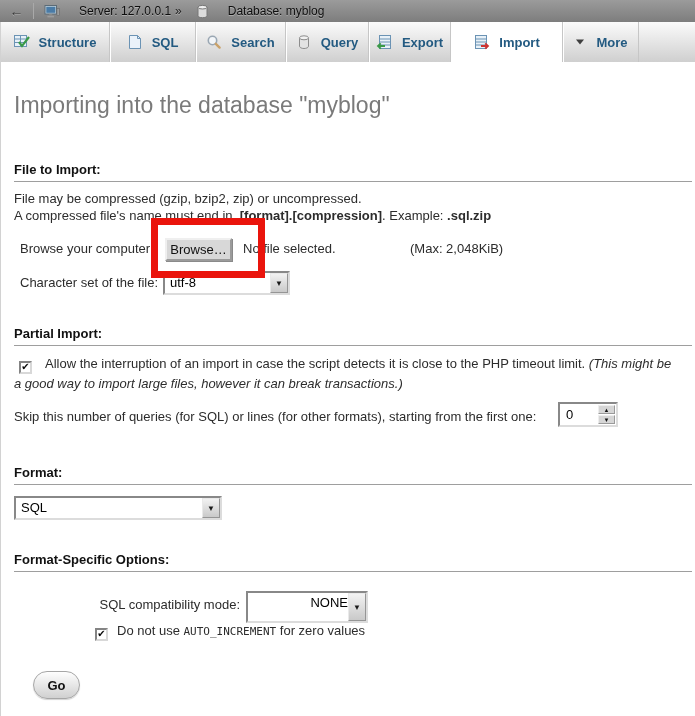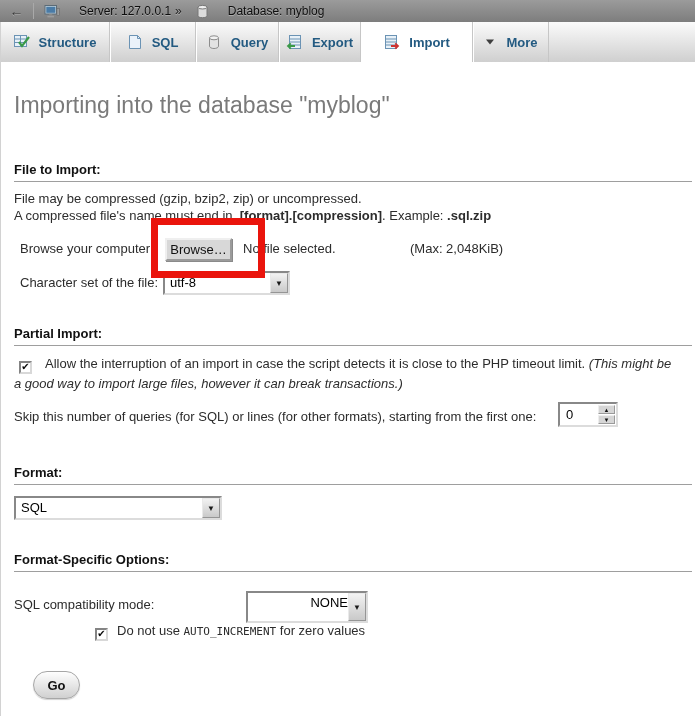--- a/index.html
+++ b/index.html
@@ -133,20 +133,29 @@
     </div>
     <div class="tab tab-sql">
       <span class="ticon">
         <svg width="16" height="16" viewBox="0 0 16 16">
           <path d="M2.5 1.5 h8 l3 3 v10 h-11 z" fill="#eaf2fa" stroke="#6b93b4"></path>
           <path d="M10.5 1.5 v3 h3" fill="none" stroke="#6b93b4"></path>
         </svg>
       </span>
       <span>SQL</span>
     </div>
+    <div class="tab tab-search">
+      <span class="ticon">
+        <svg width="16" height="16" viewBox="0 0 16 16">
+          <circle cx="6.5" cy="6.5" r="4.2" fill="#f3f6f9" stroke="#9aa7b3" stroke-width="1.6"></circle>
+          <line x1="9.8" y1="9.8" x2="13.6" y2="13.6" stroke="#caa26a" stroke-width="2.4" stroke-linecap="round"></line>
+        </svg>
+      </span>
+      <span>Search</span>
+    </div>
     <div class="tab tab-query">
       <span class="ticon">
         <svg width="16" height="16" viewBox="0 0 16 16">
           <path d="M3.5 3.8 v8.4 c0 1.3 2 2.3 4.5 2.3 s4.5 -1 4.5 -2.3 v-8.4" fill="#e3e3e3" stroke="#8d8d8d"></path>
           <ellipse cx="8" cy="3.8" rx="4.5" ry="2" fill="#f2f2f2" stroke="#8d8d8d"></ellipse>
         </svg>
       </span>
       <span>Query</span>
     </div>
     <div class="tab tab-export">
@@ -212,21 +221,21 @@
     </span>
   </div>
 
   <div class="section-h" style="top:465px;">Format:</div>
   <div class="wselect" style="left:14px; top:496px; width:208px; height:24px;">
     <span class="wsel-val">SQL</span>
     <span class="wsel-btn"></span>
   </div>
 
   <div class="section-h" style="top:552px;">Format-Specific Options:</div>
-  <div class="flabel" style="left:14px; top:597px; width:226px; ">SQL compatibility mode:</div>
+  <div class="flabel" style="left:14px; top:597px; width:226px; text-align:right;">SQL compatibility mode:</div>
   <div class="wselect" style="left:246px; top:591px; width:122px; height:32px;text-align:right;">
     <span class="wsel-val">NONE</span>
     <span class="wsel-btn"></span>
   </div>
   <div class="flabel" style="left:95px; top:623px;"><span class="cb checked" style="margin-right:9px;"></span><span>Do not use </span><span class="mono">AUTO_INCREMENT</span><span> for zero values</span></div>
 
   <button class="go-btn">Go</button>
 
 </div>
 

